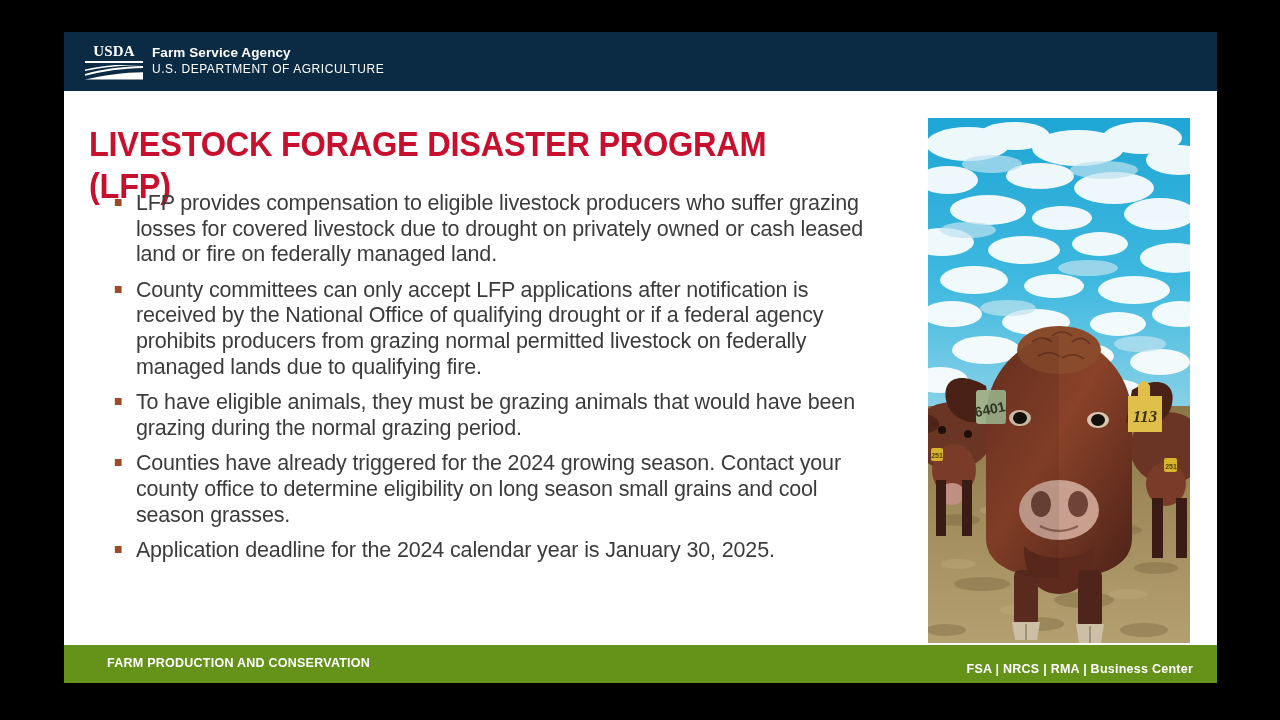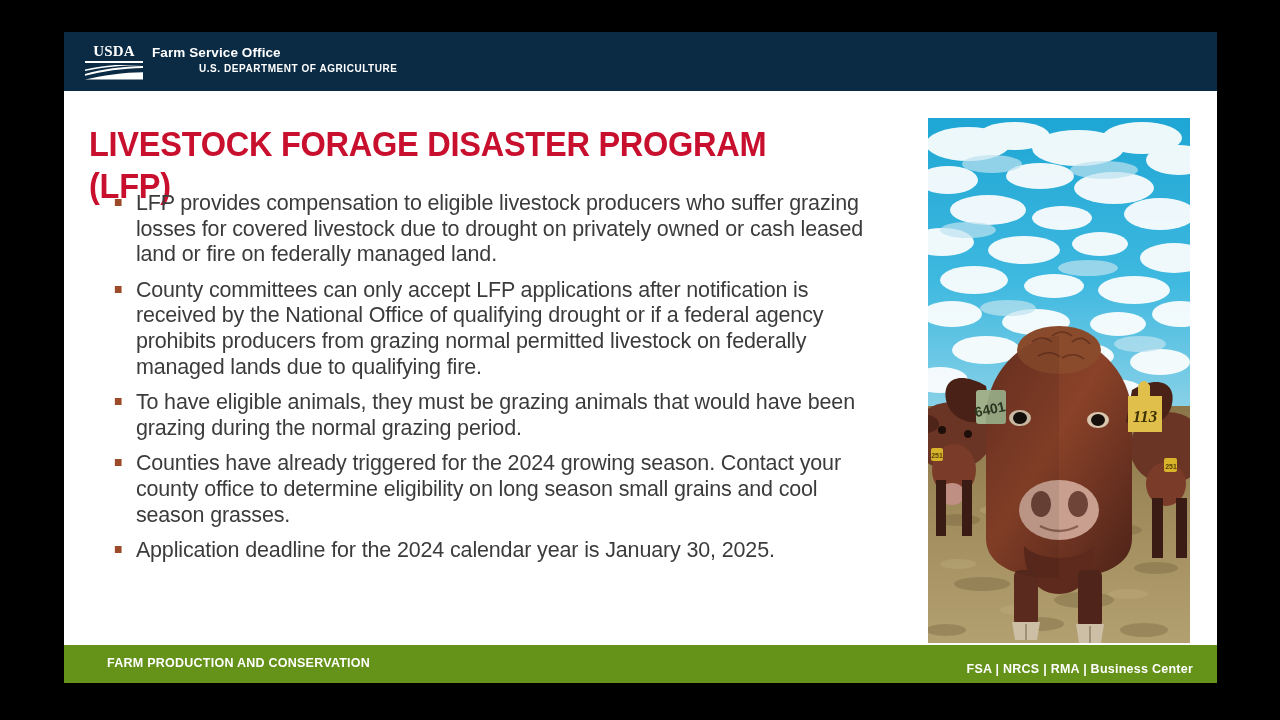--- a/index.html
+++ b/index.html
@@ -92,27 +92,26 @@
   #agency-name {
     color: #ffffff;
     font-size: 13.5px;
     font-weight: bold;
     letter-spacing: 0.1px;
     line-height: 16px;
     white-space: nowrap;
   }
   #agency-dept {
     color: #ffffff;
-    font-size: 10px;
-    font-weight: bold;
+    font-size: 12px;
+    font-weight: normal;
     letter-spacing: 0.55px;
     line-height: 12px;
     margin-top: 2px;
     white-space: nowrap;
-    margin-left: 47px;
   }
 
   
   #slide-title {
     position: absolute;
     left: 25px;
     top: 68px;
     width: 800px;
     color: #c8102e;
     font-family: "Liberation Sans Narrow", "Liberation Sans", sans-serif;
@@ -210,21 +209,21 @@
           <div id="usda-wordmark">USDA</div>
           <div id="usda-rule"></div>
           <svg id="usda-field" viewBox="0 0 58 15" preserveAspectRatio="none">
             <path d="M0 14.6 L58 14.6 L58 7.2 C40 7.2 16 10.6 0 14.6 Z" fill="#ffffff"></path>
             <path d="M0 9.0 C16 4.2 38 1.4 58 1.0 L58 3.0 C38 3.4 17 6.2 0 10.8 Z" fill="#ffffff"></path>
             <path d="M0 4.6 C17 0.6 38 -1.0 58 -1.4 L58 0.0 C38 0.4 17 2.4 0 6.0 Z" fill="#ffffff"></path>
           </svg>
         </div>
 
         <div id="agency-text">
-          <div id="agency-name">Farm Service Office</div>
+          <div id="agency-name">Farm Service Agency</div>
           <div id="agency-dept">U.S. DEPARTMENT OF AGRICULTURE</div>
         </div>
 
       </div>
     </div>
 
     <h1 id="slide-title">LIVESTOCK FORAGE DISASTER PROGRAM (LFP)</h1>
 
     <ul id="body-list">
       <li class="bullet-item">

